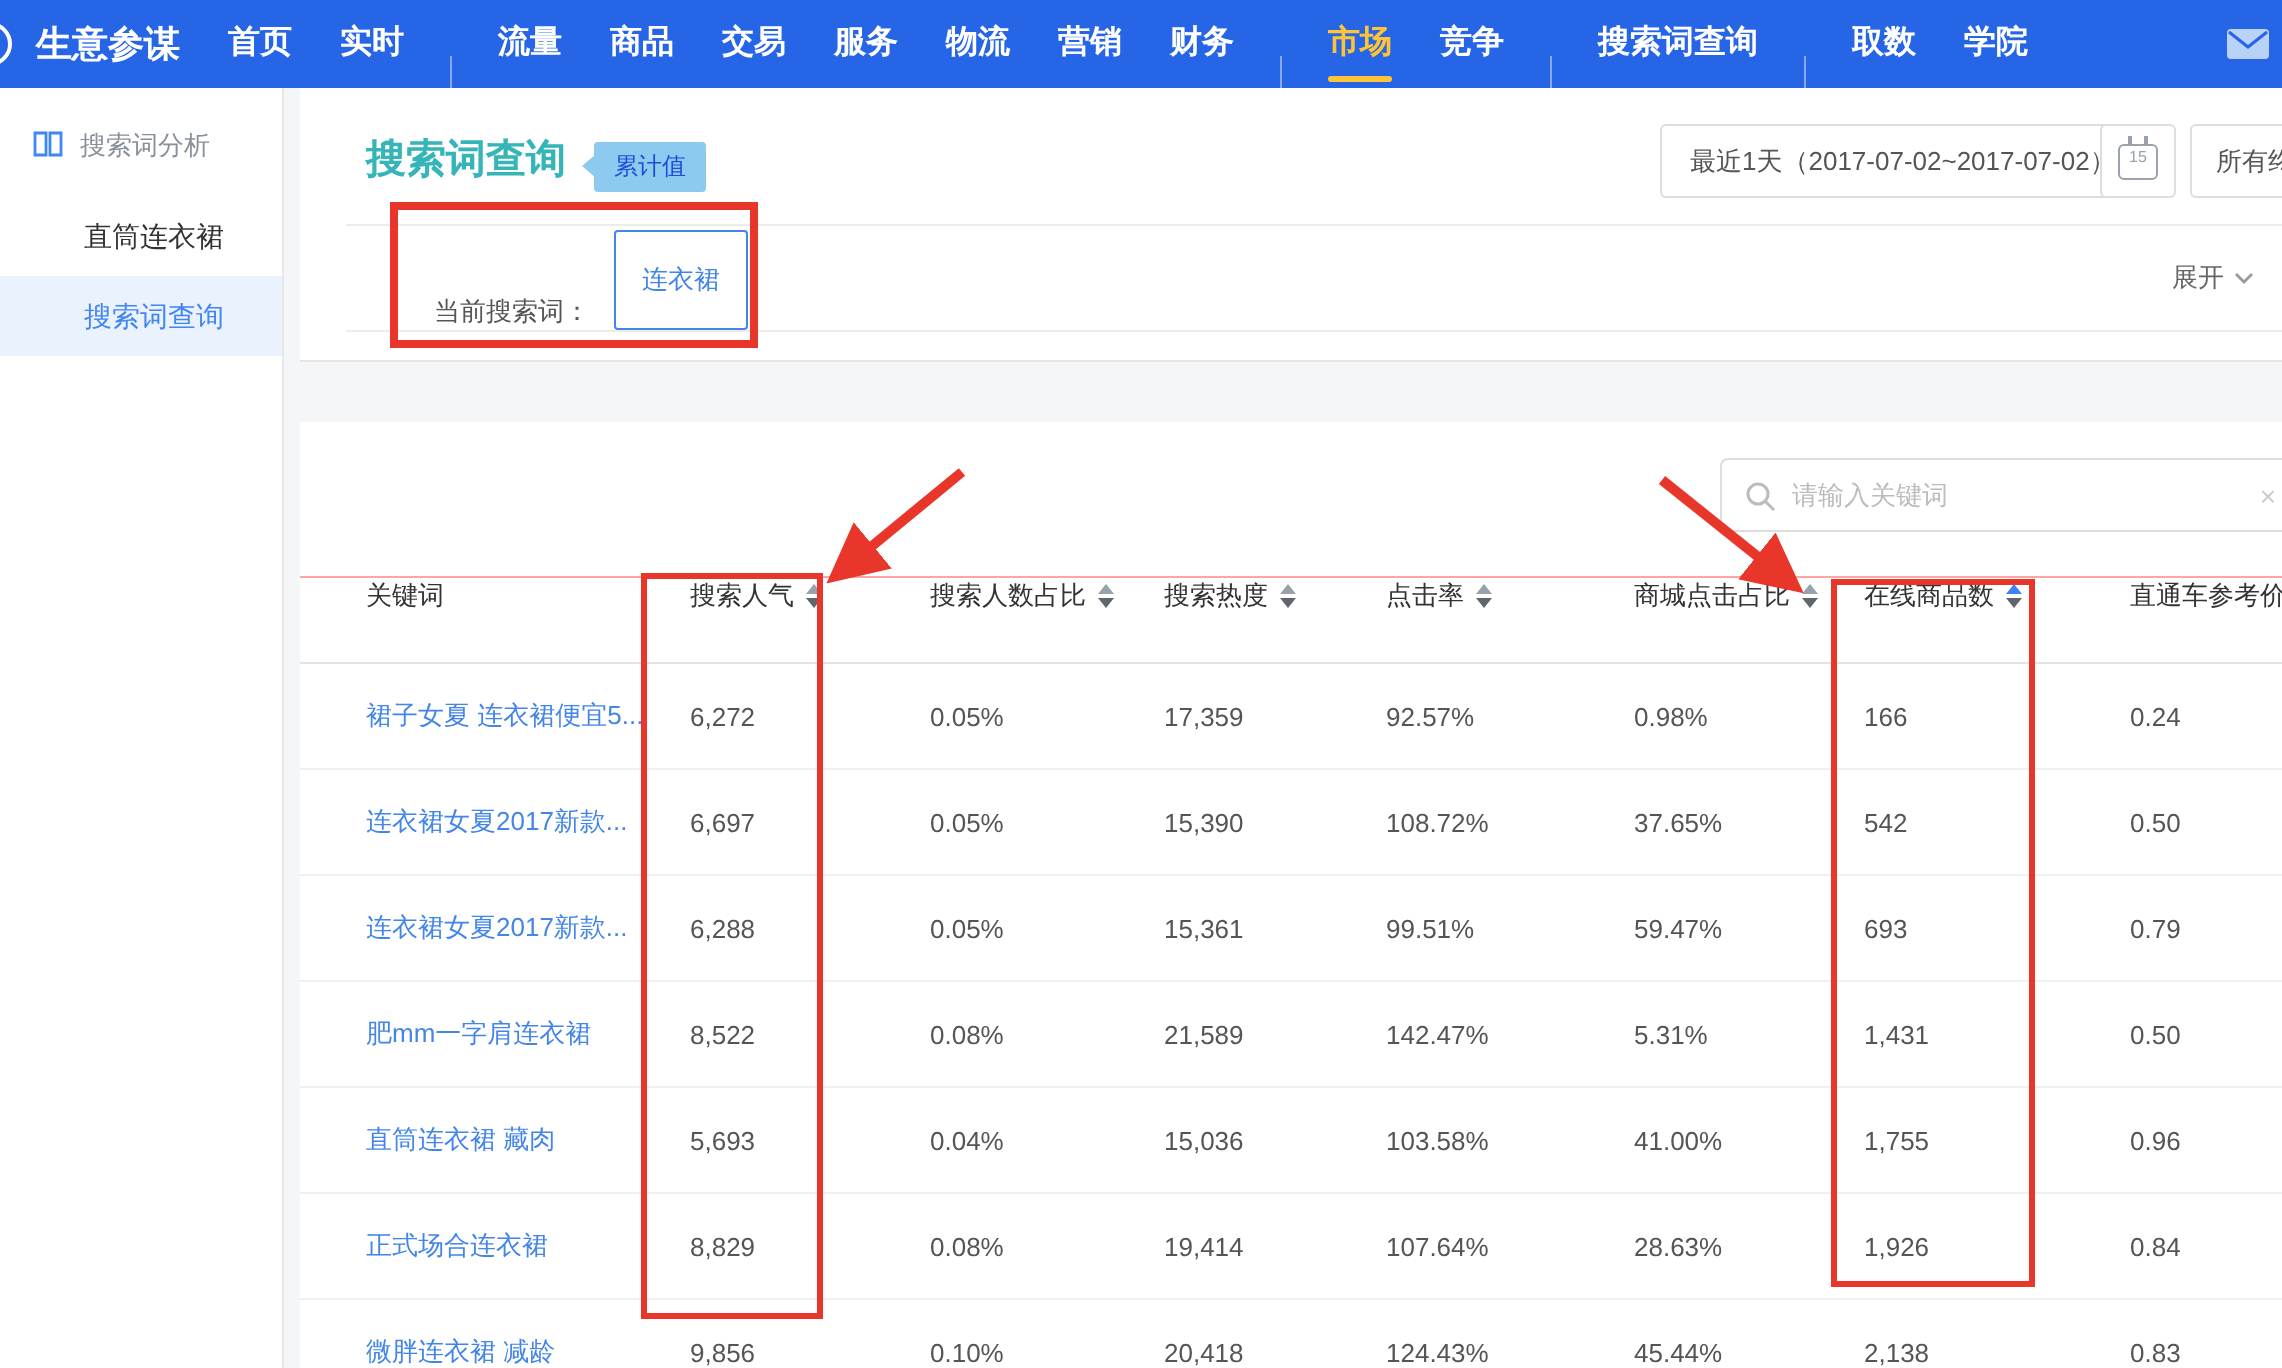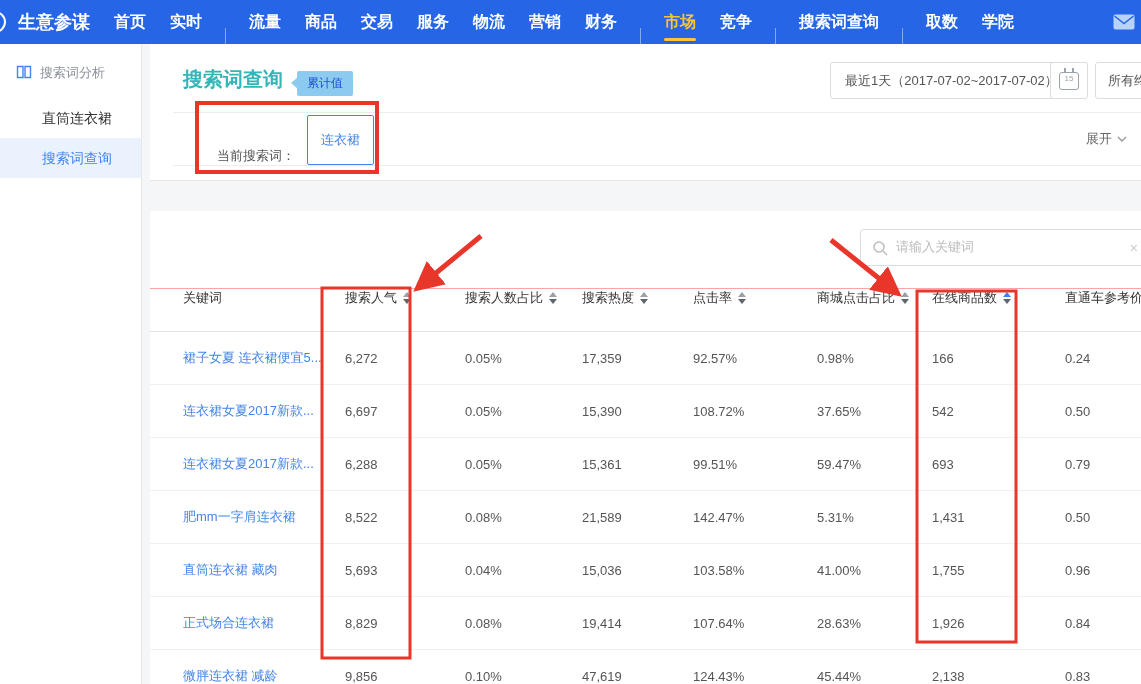--- a/index.html
+++ b/index.html
@@ -50,21 +50,21 @@
   .filter-panel{position:absolute;left:23px;right:0;top:68px;height:54px;border-top:1px solid var(--line);
     border-bottom:1px solid var(--line);display:flex;align-items:flex-end;padding-left:44px}
   .fp-label{font-size:13px;color:#555}
   .chip{margin-left:12px;border:1px solid var(--accent);color:var(--accent);font-size:13px;
     padding:15px 13px;border-radius:2px;background:#fff;cursor:pointer}
   .expand{position:absolute;right:14px;top:17px;font-size:13px;color:#666;display:flex;align-items:center;gap:5px;cursor:pointer}
 
   .table-card{position:absolute;top:167px;left:0;right:0;bottom:0;background:#fff}
   .search-box{position:absolute;left:710px;top:18px;width:290px;height:37px;border:1px solid #ddd;border-radius:4px;
     display:flex;align-items:center;padding:0 11px;gap:8px}
-  .search-box input{border:none;outline:none;flex:1;font-size:13px;color:#555;font-family:Liberation Mono, monospace;min-width:0}
+  .search-box input{border:none;outline:none;flex:1;font-size:13px;color:#555;font-family:Liberation Sans, sans-serif;min-width:0}
   .search-box input::placeholder{color:#bcbcbc}
   .clear-x{color:#ccc;font-size:14px;cursor:pointer}
 
   .thead{position:absolute;top:77px;left:0;right:0;height:44px;border-top:1px solid #fca5a5;border-bottom:1px solid #e4e4e4;
     display:flex;align-items:flex-start;padding-left:33px;font-size:13px;font-weight:normal;color:var(--head-txt)}
   .tbody{position:absolute;top:121px;left:0;right:0}
   .trow{display:flex;align-items:center;height:53px;border-bottom:1px solid #f0f0f0;padding-left:33px;font-size:13px;color:var(--txt)}
   .cell{flex:none;display:flex;align-items:center;overflow:hidden;white-space:nowrap}
   .c0{width:162px}.c1{width:120px}.c2{width:117px}.c3{width:111px}
   .c4{width:124px}.c5{width:115px}.c6{width:133px}.c7{width:140px}
@@ -302,21 +302,21 @@
     <div class="cell c6">1,926</div>
     <div class="cell c7">0.84</div>
   </div>
 
   <div class="trow">
     <div class="cell c0">
               <a class="kw">微胖连衣裙 减龄</a>
             </div>
     <div class="cell c1">9,856</div>
     <div class="cell c2">0.10%</div>
-    <div class="cell c3">47,619</div>
+    <div class="cell c3">20,418</div>
     <div class="cell c4">124.43%</div>
     <div class="cell c5">45.44%</div>
     <div class="cell c6">2,138</div>
     <div class="cell c7">0.83</div>
   </div>
 </div>
     </section>
   </main>
 
   <svg class="annot" viewBox="0 0 1141 684">

